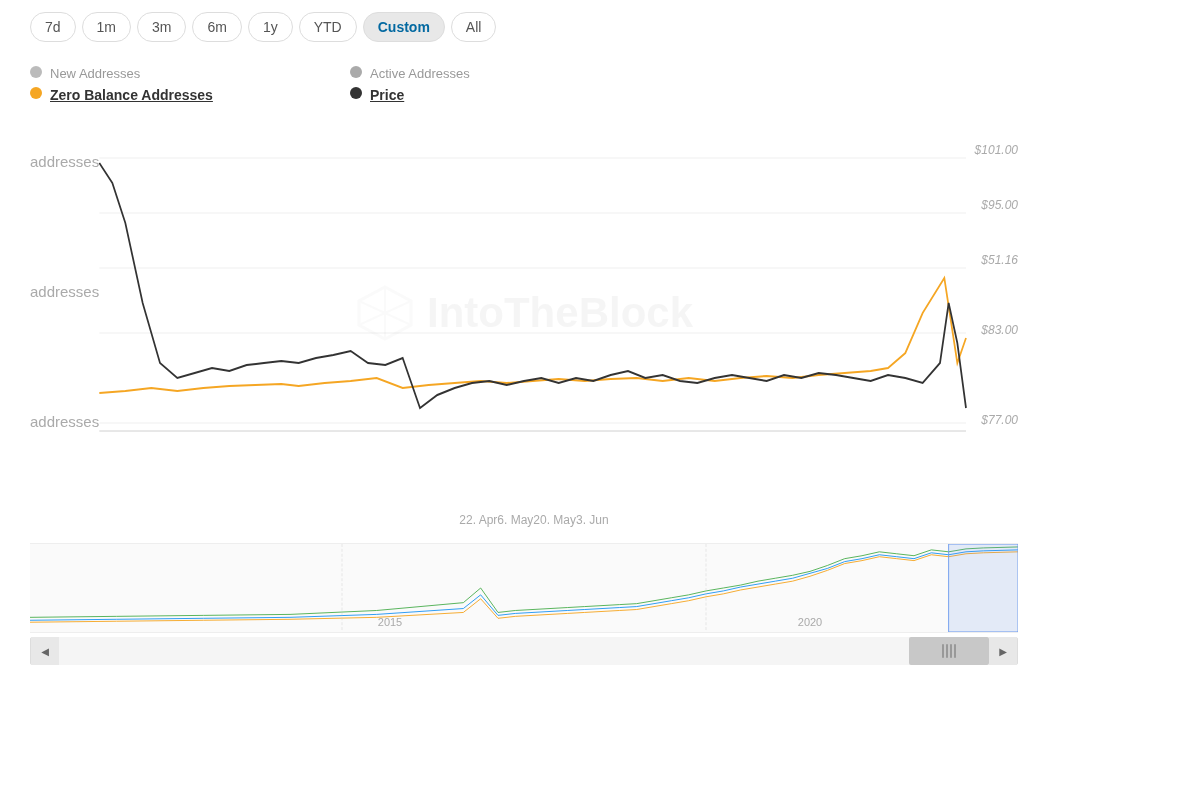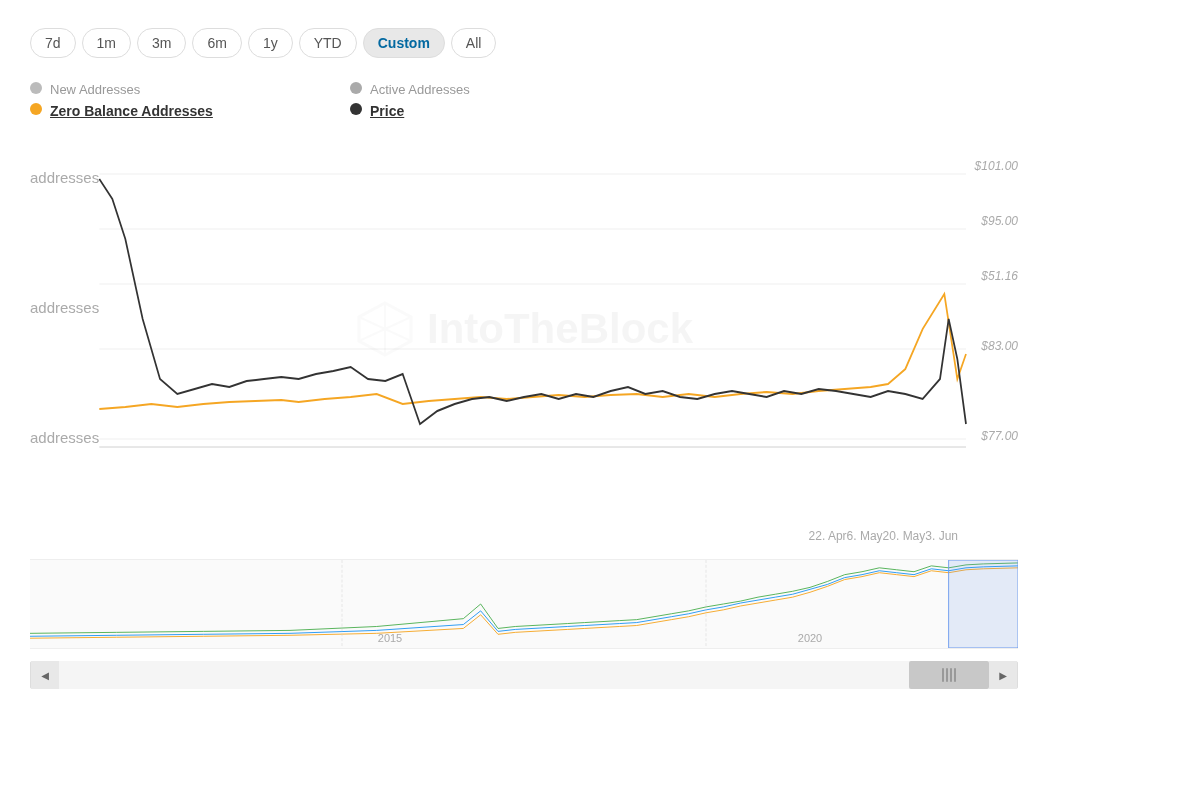--- a/index.html
+++ b/index.html
@@ -5,21 +5,21 @@
     * { box-sizing: border-box; margin: 0; padding: 0; }
     body {
       background: #fff;
       font-family: -apple-system, BlinkMacSystemFont, 'Segoe UI', sans-serif;
       width: 1200px;
       height: 800px;
       overflow: hidden;
       color: #333;
     }
     .container {
-      padding: 28px 30px;
+      padding: 12px 30px;
       width: 1048px;
     }
     .time-filters {
       display: flex;
       gap: 6px;
       margin-bottom: 24px;
       flex-wrap: wrap;
     }
     .filter-btn {
       padding: 6px 14px;
@@ -103,33 +103,33 @@
       align-items: center;
       gap: 12px;
     }
     .watermark-icon {
       width: 60px;
       height: 60px;
       opacity: 0.5;
     }
     .x-axis {
       display: flex;
-      justify-content: flex-end;
+      justify-content: center;
       padding: 0 60px 0 80px;
       font-size: 12px;
       color: #aaa;
       margin-bottom: 16px;
     }
     .mini-chart-area {
       position: relative;
       width: 100%;
       height: 90px;
       border-top: 1px solid #eee;
       border-bottom: 1px solid #eee;
-      margin-bottom: 12px;
+      margin-bottom: 4px;
       background: #fafafa;
     }
     .mini-chart-svg {
       width: 100%;
       height: 100%;
     }
     .scrollbar-area {
       display: flex;
       align-items: center;
       width: 100%;

